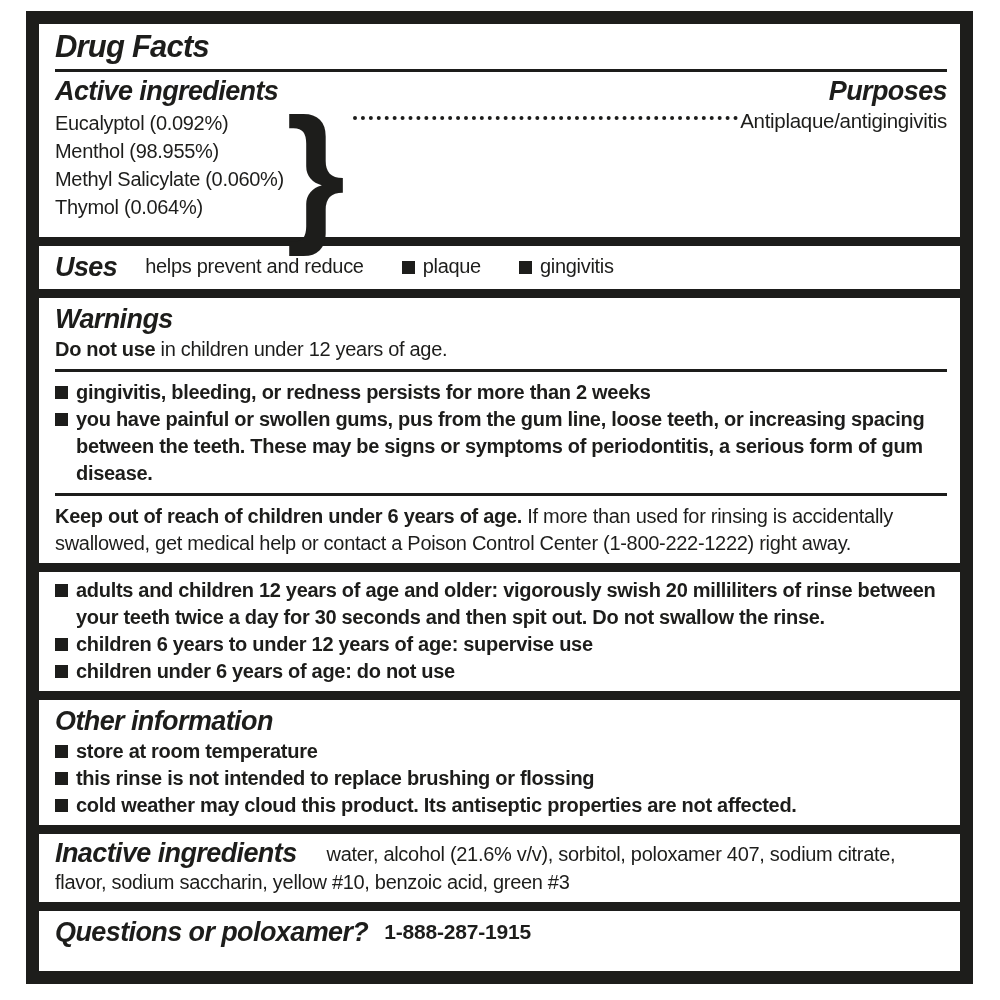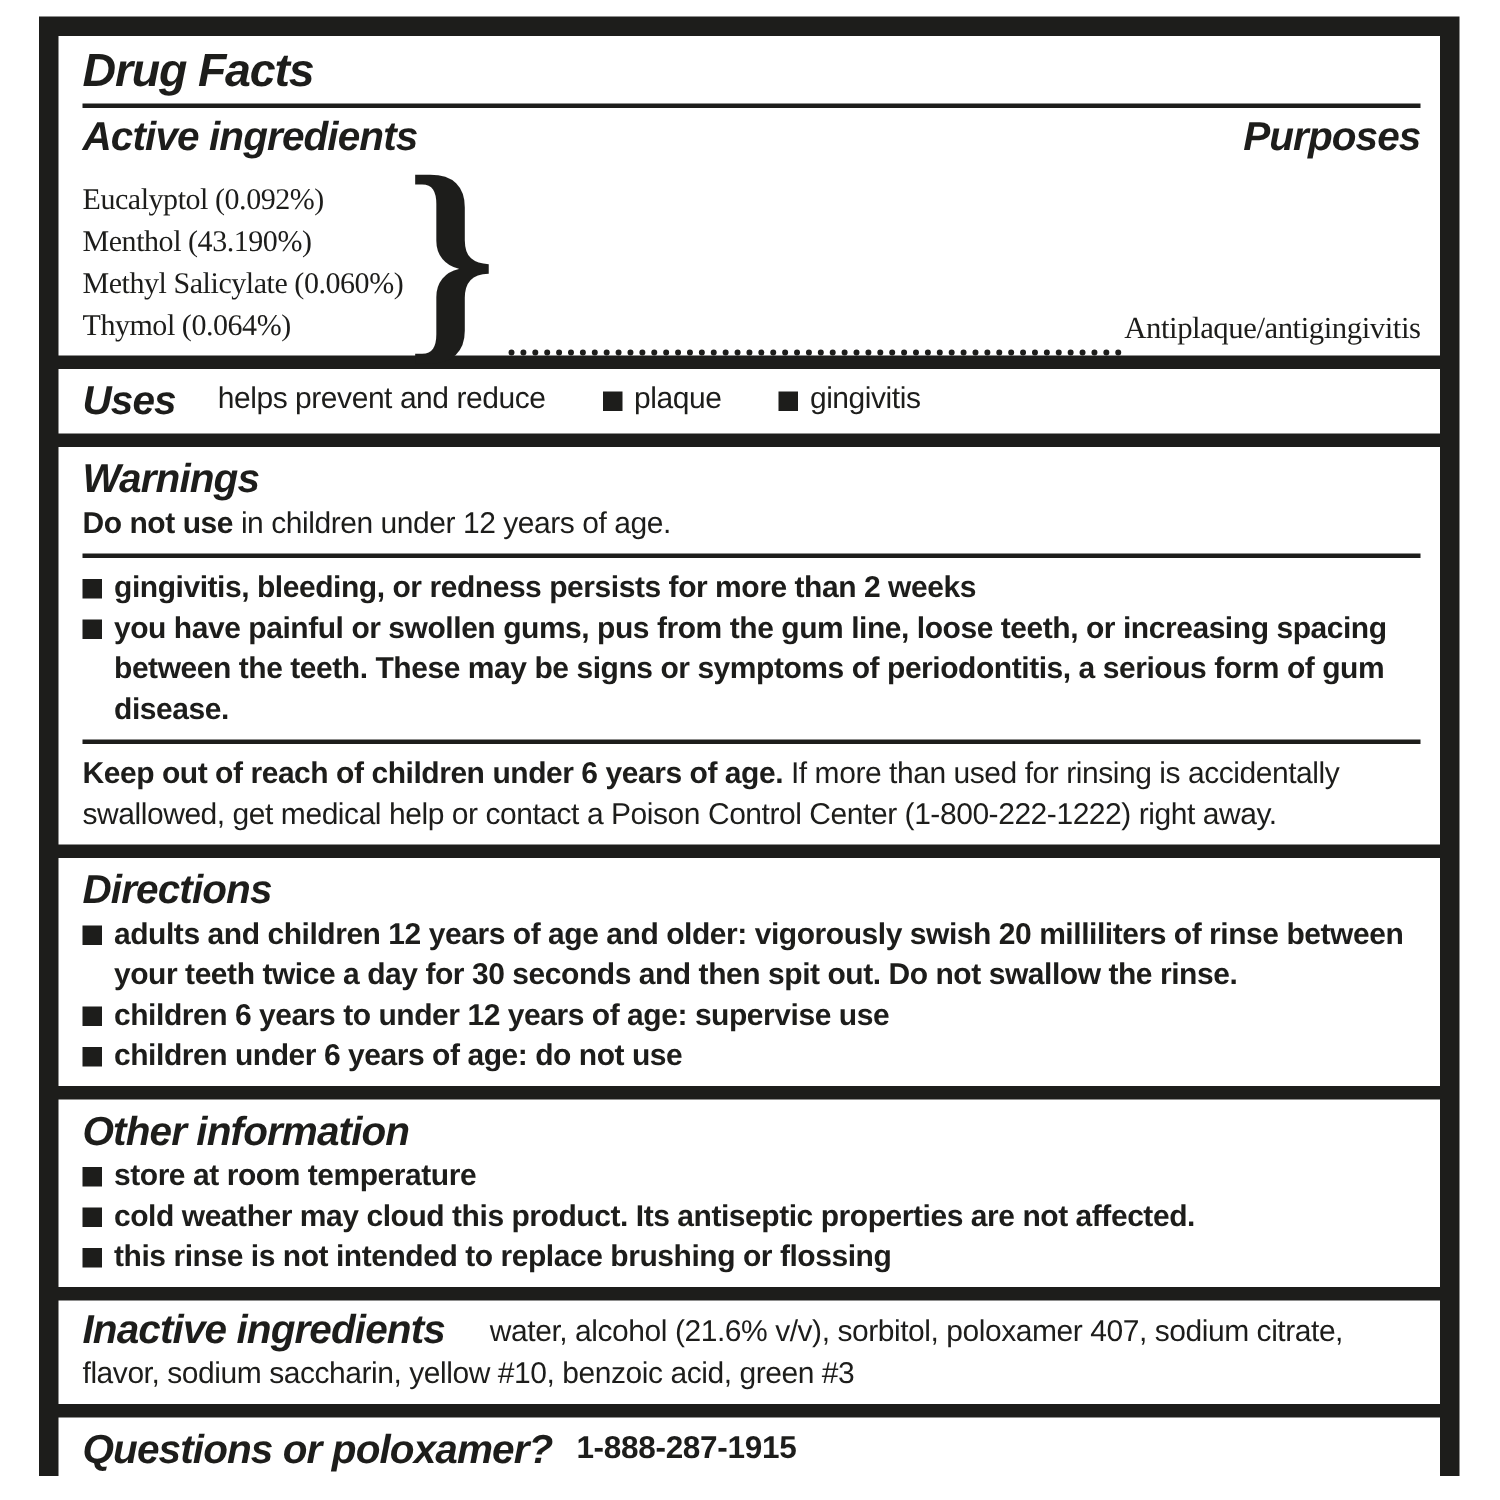--- a/index.html
+++ b/index.html
@@ -73,23 +73,22 @@
 
   .spread {
     display: flex;
     justify-content: space-between;
     align-items: baseline;
   }
 
   
   .active-row {
     display: flex;
-    align-items: flex-end;
+    align-items: flex-start;
     margin-top: 2px;
-    font-family: Liberation Serif, serif;
   }
   .ing-col { flex: 0 0 auto; }
   .ing-col p { line-height: 28px; }
   .brace {
     font-size: 152px;
     font-weight: bold;
     line-height: 0.8;
     margin: 0 6px 0 2px;
     transform: translateY(2px);
   }
@@ -162,21 +161,21 @@
     <section class="box">
       <h1 class="h-main">Drug Facts</h1>
       <hr class="hairline">
       <div class="spread">
         <h2 class="h-section">Active ingredients</h2>
         <h2 class="h-section">Purposes</h2>
       </div>
       <div class="active-row">
         <div class="ing-col">
           <p class="body-text">Eucalyptol (0.092%)</p>
-          <p class="body-text">Menthol (43.190%)</p>
+          <p class="body-text">Menthol (98.955%)</p>
           <p class="body-text">Methyl Salicylate (0.060%)</p>
           <p class="body-text">Thymol (0.064%)</p>
         </div>
         <div class="brace">}</div>
         <div class="leader"></div>
         <p class="purpose-value">Antiplaque/antigingivitis</p>
       </div>
     </section>
 
     <section class="box">
@@ -204,21 +203,20 @@
       </div>
       <div class="bullet-row">
         <span class="sq"></span>
         <span class="bullet-text">you have painful or swollen gums, pus from the gum line, loose teeth, or increasing spacing between the teeth. These may be signs or symptoms of periodontitis, a serious form of gum disease.</span>
       </div>
       <hr class="rule-thin">
       <p class="body-text"><span class="bold">Keep out of reach of children under 6 years of age.</span><span> If more than used for rinsing is accidentally swallowed, get medical help or contact a Poison Control Center (1-800-222-1222) right away.</span></p>
     </section>
 
     <section class="box">
-      <h2 class="h-section warn-head">Directions</h2>
       <div class="bullet-row">
         <span class="sq"></span>
         <span class="bullet-text">adults and children 12 years of age and older: vigorously swish 20 milliliters of rinse between your teeth twice a day for 30 seconds and then spit out. Do not swallow the rinse.</span>
       </div>
       <div class="bullet-row">
         <span class="sq"></span>
         <span class="bullet-text">children 6 years to under 12 years of age: supervise use</span>
       </div>
       <div class="bullet-row">
         <span class="sq"></span>
@@ -227,25 +225,25 @@
     </section>
 
     <section class="box">
       <h2 class="h-section warn-head">Other information</h2>
       <div class="bullet-row">
         <span class="sq"></span>
         <span class="bullet-text">store at room temperature</span>
       </div>
       <div class="bullet-row">
         <span class="sq"></span>
+        <span class="bullet-text">this rinse is not intended to replace brushing or flossing</span>
+      </div>
+      <div class="bullet-row">
+        <span class="sq"></span>
         <span class="bullet-text">cold weather may cloud this product. Its antiseptic properties are not affected.</span>
-      </div>
-      <div class="bullet-row">
-        <span class="sq"></span>
-        <span class="bullet-text">this rinse is not intended to replace brushing or flossing</span>
       </div>
     </section>
 
     <section class="box">
       <p class="inactive-para"><span class="inline-h">Inactive ingredients</span><span>water, alcohol (21.6% v/v), sorbitol, poloxamer 407, sodium citrate, flavor, sodium saccharin, yellow #10, benzoic acid, green #3</span></p>
     </section>
 
     <section class="box grow">
       <div class="questions-line">
         <h2 class="h-section">Questions or poloxamer?</h2>

